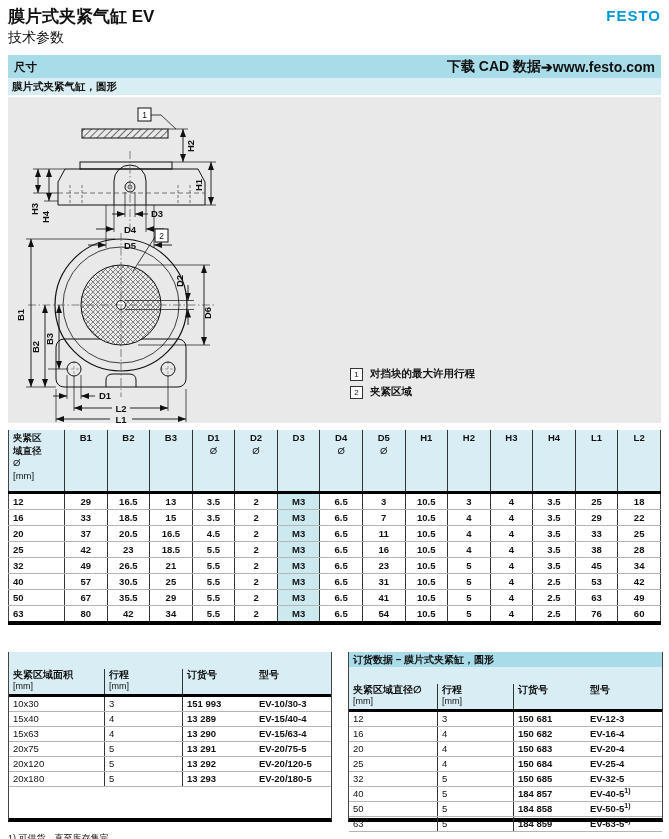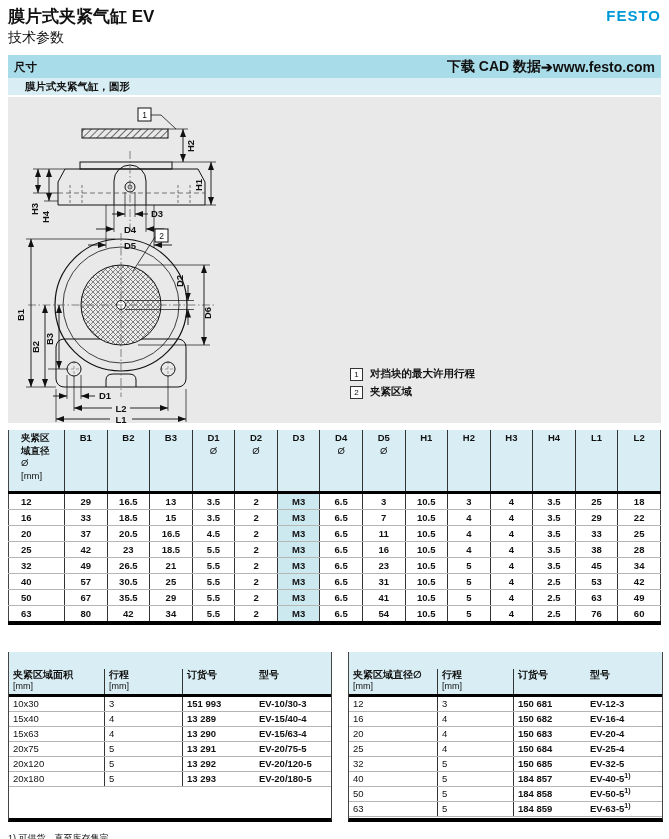--- a/index.html
+++ b/index.html
@@ -11,40 +11,40 @@
   .page-title{position:absolute;top:5px;left:8px;font-size:17px;font-weight:bold;}
   .page-subtitle{position:absolute;top:29px;left:8px;font-size:14px;}
   .brand{position:absolute;top:7px;right:8px;font-size:15px;font-weight:bold;
          color:var(--accent,#0099d8);letter-spacing:1px;}
   
   .bar1{position:absolute;top:55px;left:8px;width:653px;height:21px;background:var(--bar,#a8dce8);
         display:flex;align-items:center;justify-content:space-between;padding:12px 6px;box-sizing:border-box;}
   .bar1-title{font-weight:bold;font-size:11.5px;}
   .cad{font-weight:bold;font-size:14px;display:flex;align-items:center;cursor:pointer;}
   .bar2{position:absolute;top:78px;left:8px;width:653px;height:17px;background:var(--bar_light,#d9eef4);
-        font-weight:bold;font-size:10.5px;line-height:17px;padding-left:17px;box-sizing:border-box;}
+        font-weight:bold;font-size:10.5px;line-height:17px;padding-left:4px;box-sizing:border-box;}
   
   .draw-box{position:absolute;top:97px;left:8px;width:653px;height:326px;background:var(--drawing_bg,#e9e9e9);}
   .svg-side{position:absolute;left:22px;top:8px;}
   .svg-top{position:absolute;left:10px;top:130px;}
   svg text{font-size:9.5px;font-weight:bold;fill:#111;}
   svg text.mk{font-size:8.5px;font-weight:normal;}
   .legend{position:absolute;left:342px;top:270px;}
   .legend-row{display:flex;align-items:center;margin-bottom:4px;}
   .lg-box{width:11px;height:11px;border:1px solid #333;background:#fff;font-size:8px;line-height:11px;
           text-align:center;margin-right:7px;flex:0 0 auto;}
   .lg-text{font-size:10.5px;font-weight:bold;}
   
   .dim-table{position:absolute;top:430px;left:8px;width:653px;border-collapse:collapse;table-layout:fixed;
              border-left:1px solid #444;border-right:1px solid #444;border-bottom:4px solid #000;background:#fff;}
   .dim-table th{background:var(--bar_light,#d9eef4);vertical-align:top;text-align:center;font-size:9.5px;
                 font-weight:bold;height:59px;padding:2px 0 0 0;border-bottom:3px solid #000;border-left:1px solid #333;}
   .dim-table th div{line-height:12.5px;}
   .dim-table th div.sub{font-weight:normal;}
-  .dim-table th:first-child,.dim-table td:first-child{border-left:none;text-align:left;padding-left:12px;}
+  .dim-table th:first-child,.dim-table td:first-child{border-left:none;text-align:left;padding-left:4px;}
   .dim-table td{height:15px;line-height:15px;font-size:9.5px;font-weight:bold;text-align:center;
                 border-left:1px solid #333;border-bottom:1px solid #b5b5b5;padding:0;}
   .dim-table td.hl{background:var(--highlight,#cde9f0);}
   .dim-table tbody tr:last-child td{border-bottom:none;}
   
   .order-table{position:absolute;top:652px;height:166px;border-bottom:4px solid #000;
                border-left:1px solid #444;border-right:1px solid #444;background:#fff;box-sizing:content-box;}
   .order-table.left{left:8px;width:322px;}
   .order-table.right{left:348px;width:313px;}
   .ot-title{height:15px;line-height:15px;background:var(--bar,#a8dce8);font-weight:bold;font-size:10px;padding-left:4px;}
@@ -502,20 +502,21 @@
       <div class="ot-row">
         <div class="ot-cell ot-c0">20x180</div>
         <div class="ot-cell ot-c1">5</div>
         <div class="ot-cell ot-c2 bold">13 293</div>
         <div class="ot-cell ot-c3 bold">EV-20/180-5</div>
       </div>
     </div>
 </div>
 
 <div class="order-table right">
+  <div class="ot-title">订货数据 – 膜片式夹紧缸，圆形</div>
   <div class="ot-head">
       <div class="ot-hc ot-c0">
         <div class="l1">夹紧区域直径∅</div>
         <div class="l2">[mm]</div>
       </div>
       <div class="ot-hc ot-c1">
         <div class="l1">行程</div>
         <div class="l2">[mm]</div>
       </div>
       <div class="ot-hc ot-c2">

